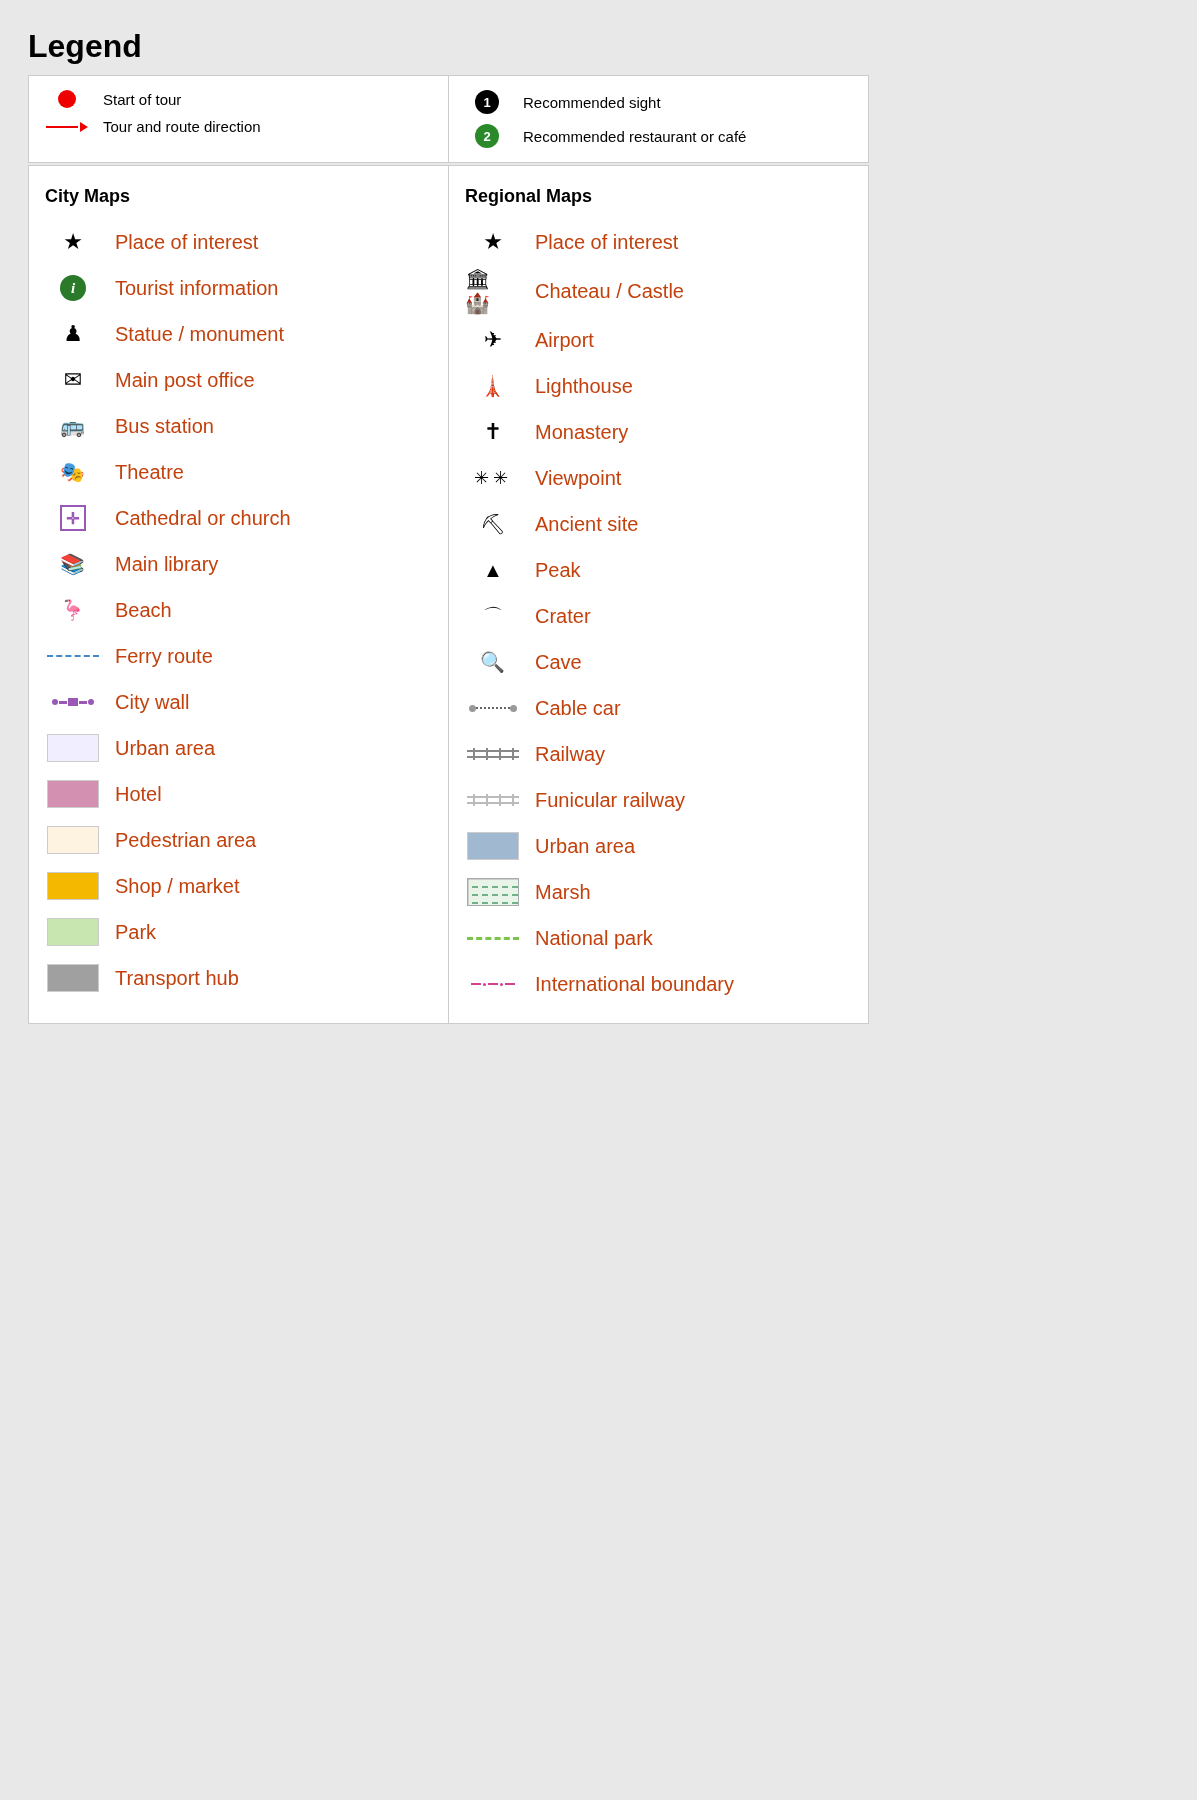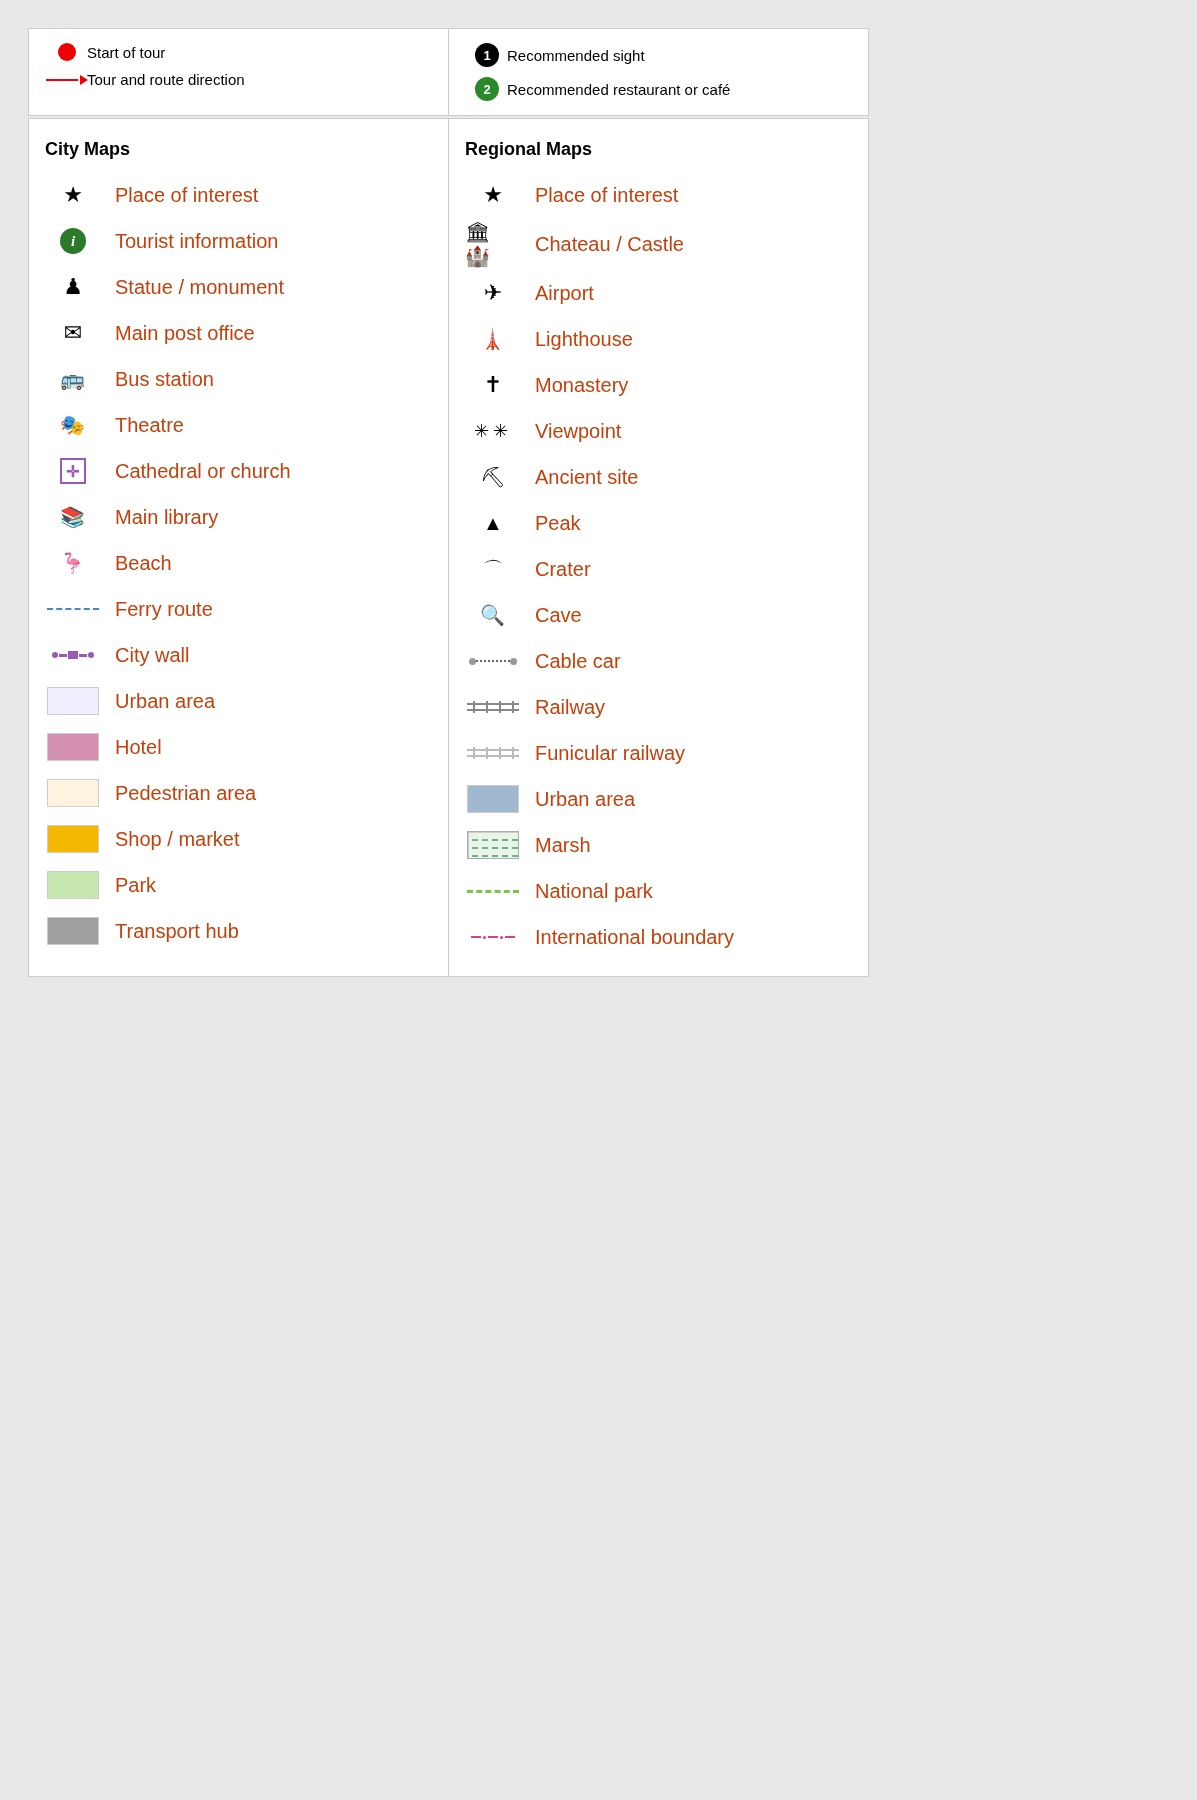--- a/index.html
+++ b/index.html
@@ -29,20 +29,21 @@
       flex: 1;
       padding: 14px 18px;
     }
     .top-left {
       border-right: 1px solid #ccc;
     }
     .top-item {
       display: flex;
       align-items: center;
       margin-bottom: 10px;
+      gap: 16px;
     }
     .top-item:last-child { margin-bottom: 0; }
     .icon-cell {
       width: 40px;
       display: flex;
       align-items: center;
       justify-content: center;
       flex-shrink: 0;
     }
     .item-label {
@@ -295,20 +296,21 @@
       display: flex; align-items: center; justify-content: space-around;
     }
     .ftie {
       width: 2px; height: 12px; background: #bbb;
     }
   </style>
 </head>
 <body>
 
 <div class="page">
+  <h1 class="legend-title">Legend</h1>
 
   <div class="top-section">
     <div class="top-left">
       <div class="top-item">
         <div class="icon-cell">
           <div class="red-dot"></div>
         </div>
         <span class="item-label">Start of tour</span>
       </div>
       <div class="top-item">

